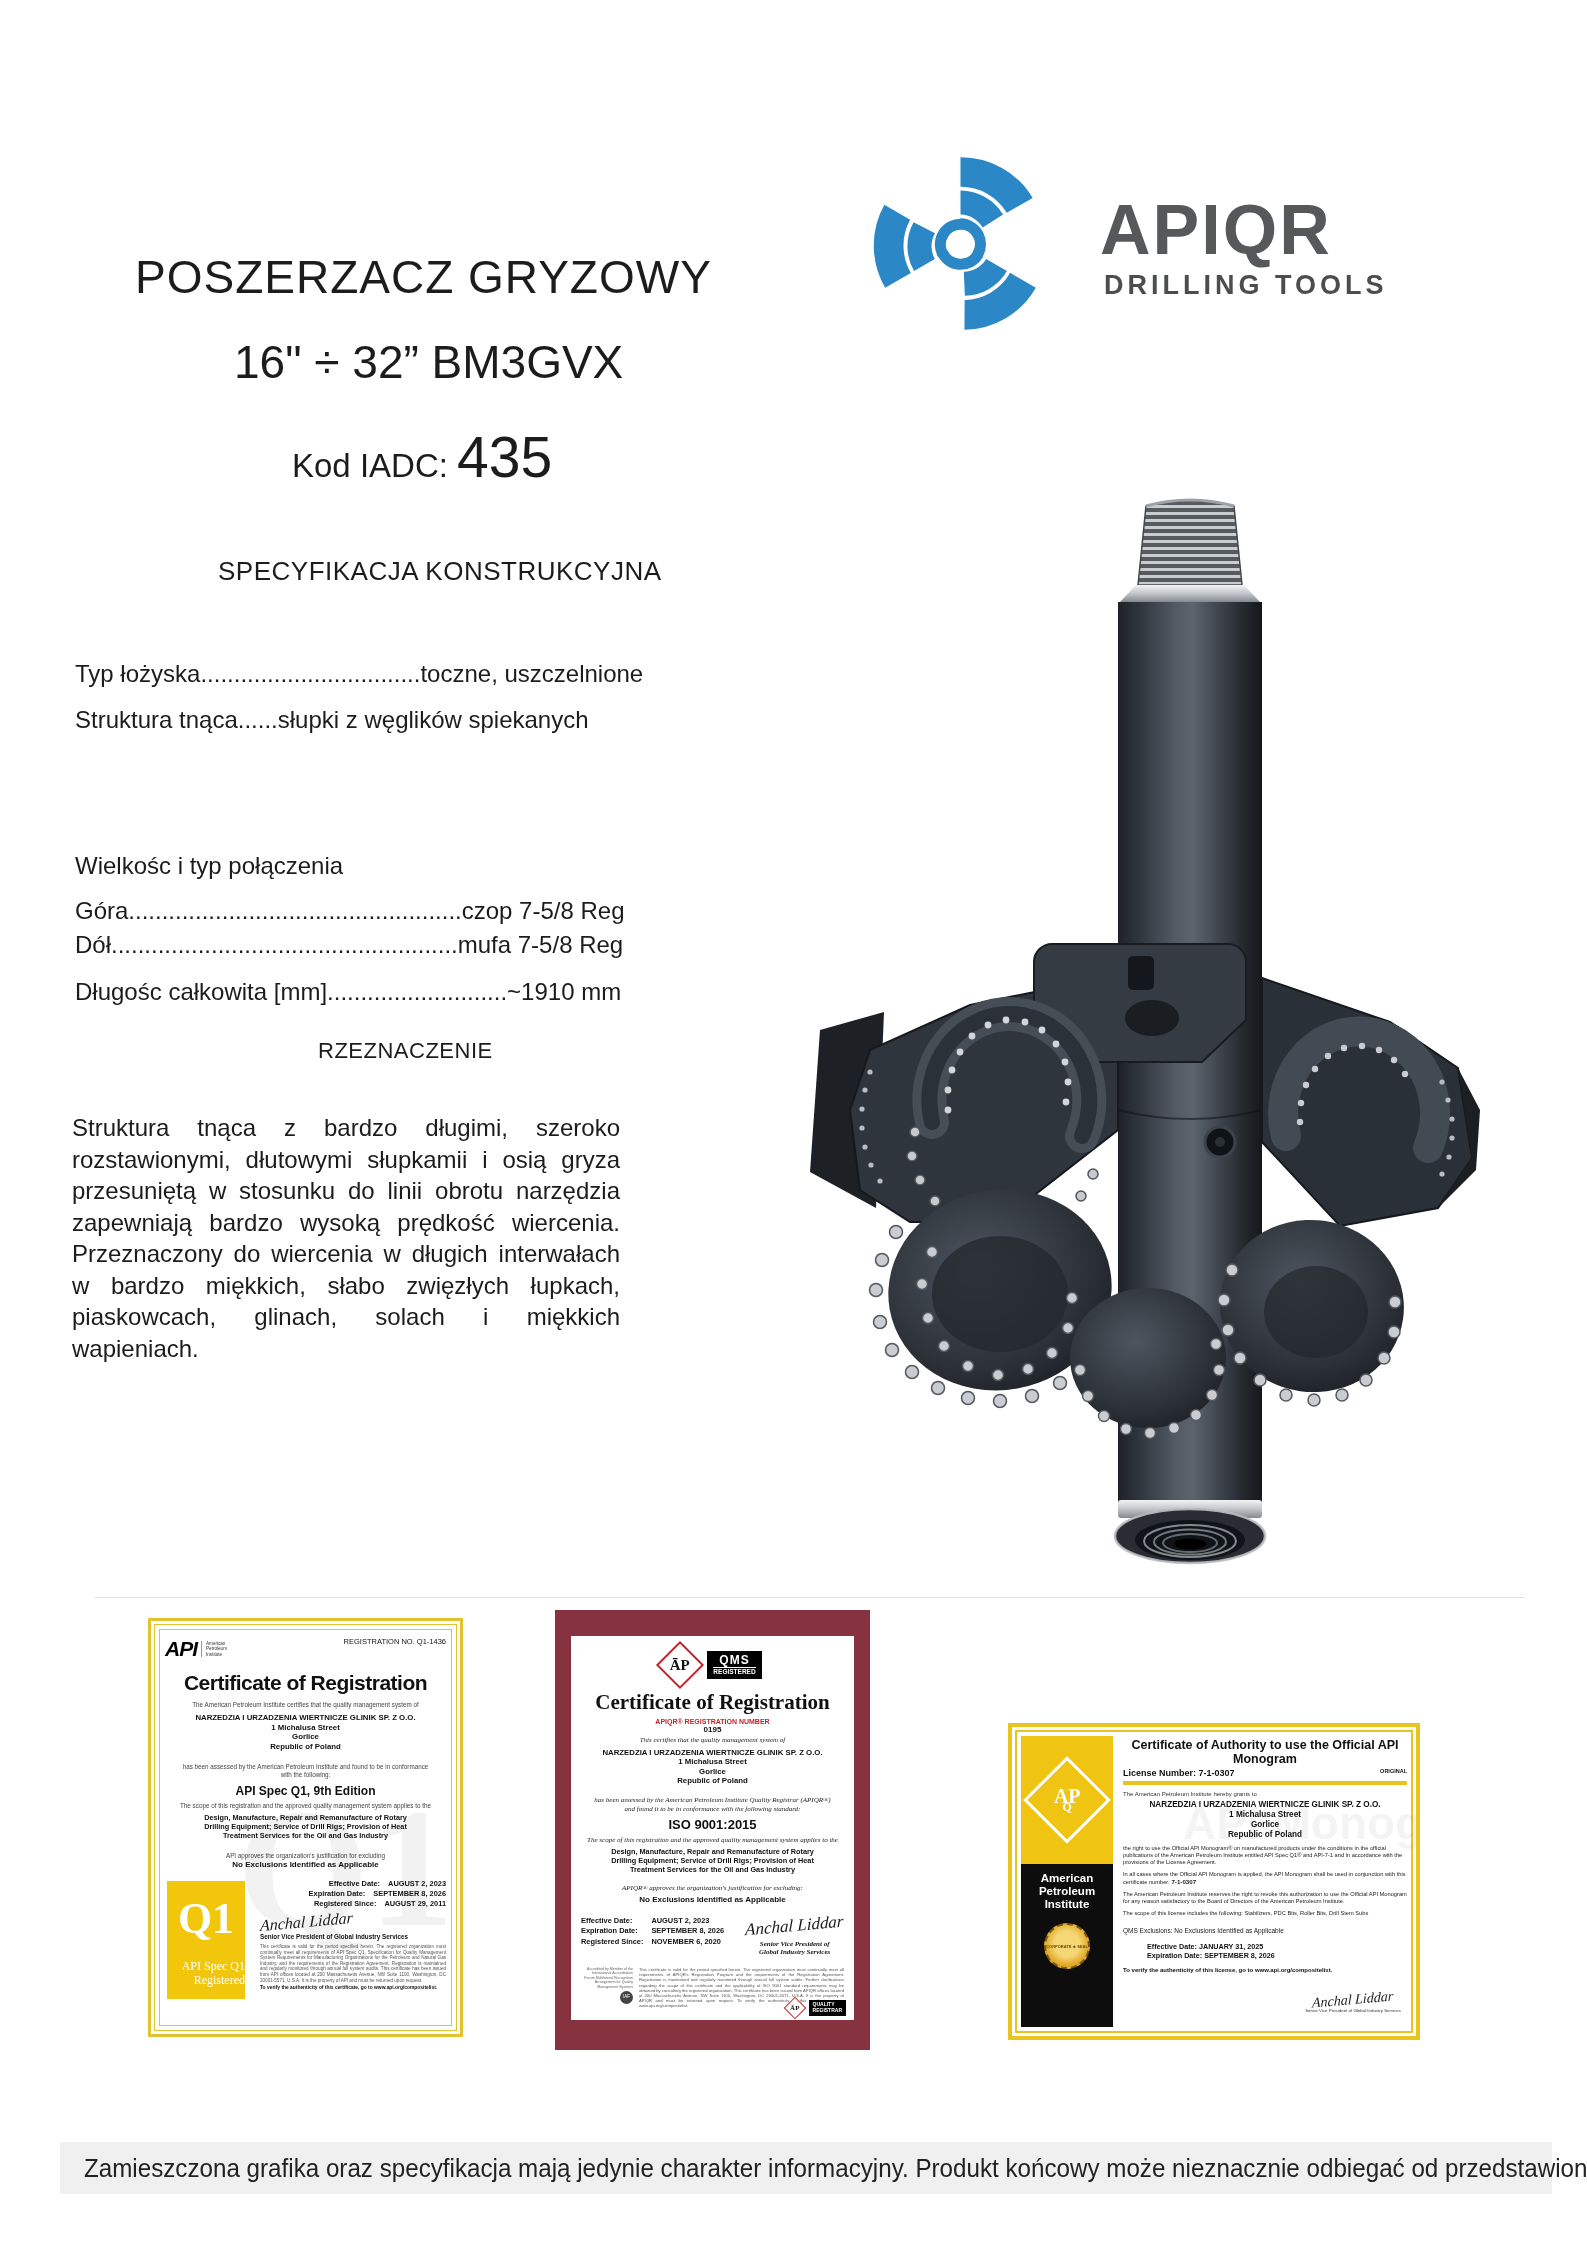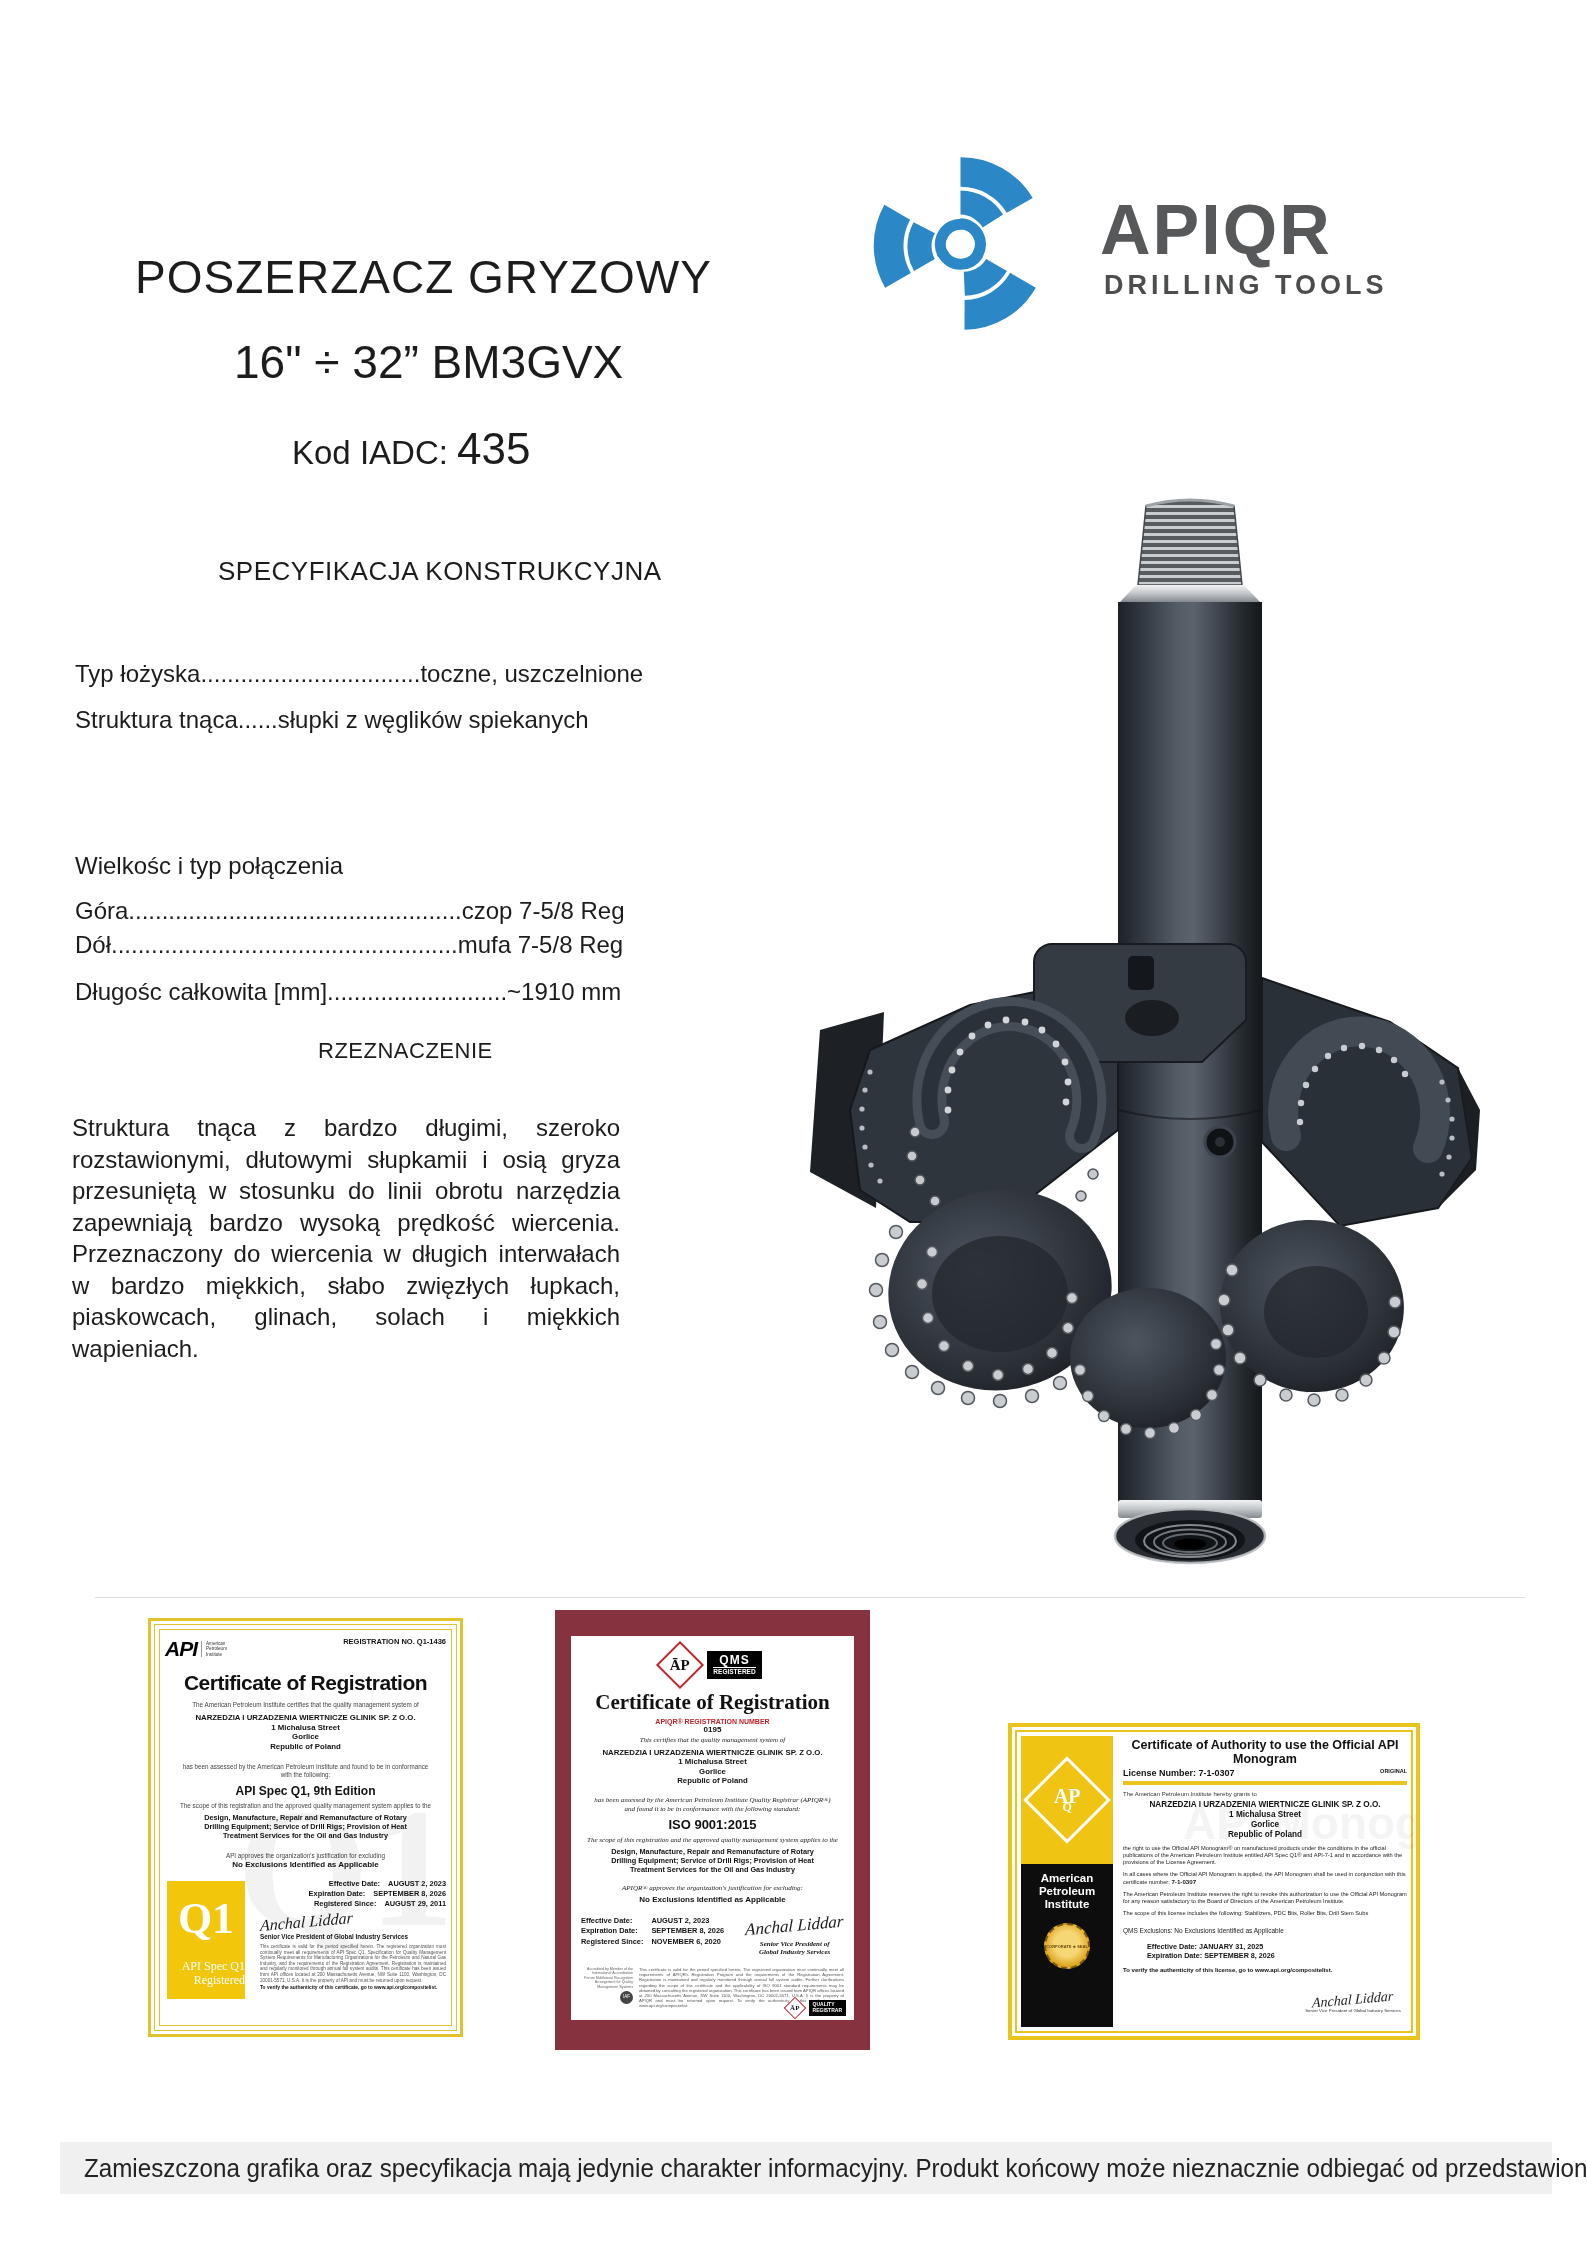--- a/index.html
+++ b/index.html
@@ -3,21 +3,21 @@
 <meta charset="utf-8">
 <style>
   html,body{margin:0;padding:0;background:#ffffff;}
   .page{position:relative;width:1587px;height:2245px;background:#fff;overflow:hidden;
         font-family:"Liberation Sans",sans-serif;color:#111;}
   .abs{position:absolute;}
   
   .title{font-size:46px;letter-spacing:1px;color:#1c1c1c;white-space:nowrap;}
   .subtitle{font-size:46px;color:#1c1c1c;white-space:nowrap;}
   .kod{font-size:33px;color:#1c1c1c;white-space:nowrap;}
-  .kod .big{font-size:44px;}
+  .kod .big{font-size:57px;}
   .brand{font-size:70px;font-weight:bold;color:#57585a;letter-spacing:2px;white-space:nowrap;}
   .tagline{font-size:27px;font-weight:bold;color:#4c4d4f;letter-spacing:4px;white-space:nowrap;}
   
   .spec-head{font-size:26px;letter-spacing:.5px;color:#1c1c1c;white-space:nowrap;}
   .spec-row{font-size:24px;color:#1c1c1c;white-space:nowrap;line-height:31px;}
   .spec-row.wrap{white-space:normal;width:505px;}
   .purpose-head{font-size:22px;letter-spacing:.5px;color:#1c1c1c;}
   .para{font-size:24px;line-height:31.5px;text-align:justify;width:548px;color:#1c1c1c;}
   
   .divider{height:1px;background:#dedede;}
@@ -28,21 +28,21 @@
   .tcenter{text-align:center;}
   .sig{font-family:"Liberation Serif",serif;font-style:italic;display:inline-block;
        transform:rotate(-5deg) skewX(-6deg);color:#1a1a1a;}
   
   .cert1{border:3px solid #e3c32d;box-shadow:inset 0 0 0 3px #fff,inset 0 0 0 4px #e3c32d,
          inset 0 0 0 8px #fff,inset 0 0 0 9px #e3c32d;padding:16px 14px 10px 14px;position:relative;}
   .c1-head{display:flex;justify-content:space-between;align-items:flex-start;}
   .apilogo{display:flex;align-items:center;gap:4px;}
   .apilogo .api{font-size:21px;font-weight:bold;font-style:italic;color:#000;letter-spacing:-1px;}
   .apilogo .org{font-size:4.6px;line-height:5.4px;color:#333;border-left:1px solid #999;padding-left:4px;}
-  .regno{font-size:7.5px;font-weight:bold;}
+  .regno{font-size:7.5px;font-weight:normal;}
   .c1-title{font-size:21px;font-weight:bold;letter-spacing:-.5px;margin-top:10px;}
   .tiny{font-size:6.3px;color:#444;line-height:8px;}
   .company{font-size:7.8px;font-weight:bold;line-height:9.5px;color:#111;}
   .std1{font-size:12px;font-weight:bold;margin-top:5px;}
   .scope{font-size:7.3px;font-weight:bold;line-height:9px;}
   .excl{font-size:8px;font-weight:bold;}
   .c1-bottom{position:relative;margin-top:10px;min-height:130px;}
   .q1badge{position:absolute;left:2px;top:2px;width:78px;}
   .q1sq{width:78px;height:74px;background:#f2c60b;display:flex;align-items:center;justify-content:center;}
   .q1sq span{color:#fff;font-size:44px;font-weight:bold;font-family:"Liberation Serif",serif;}

